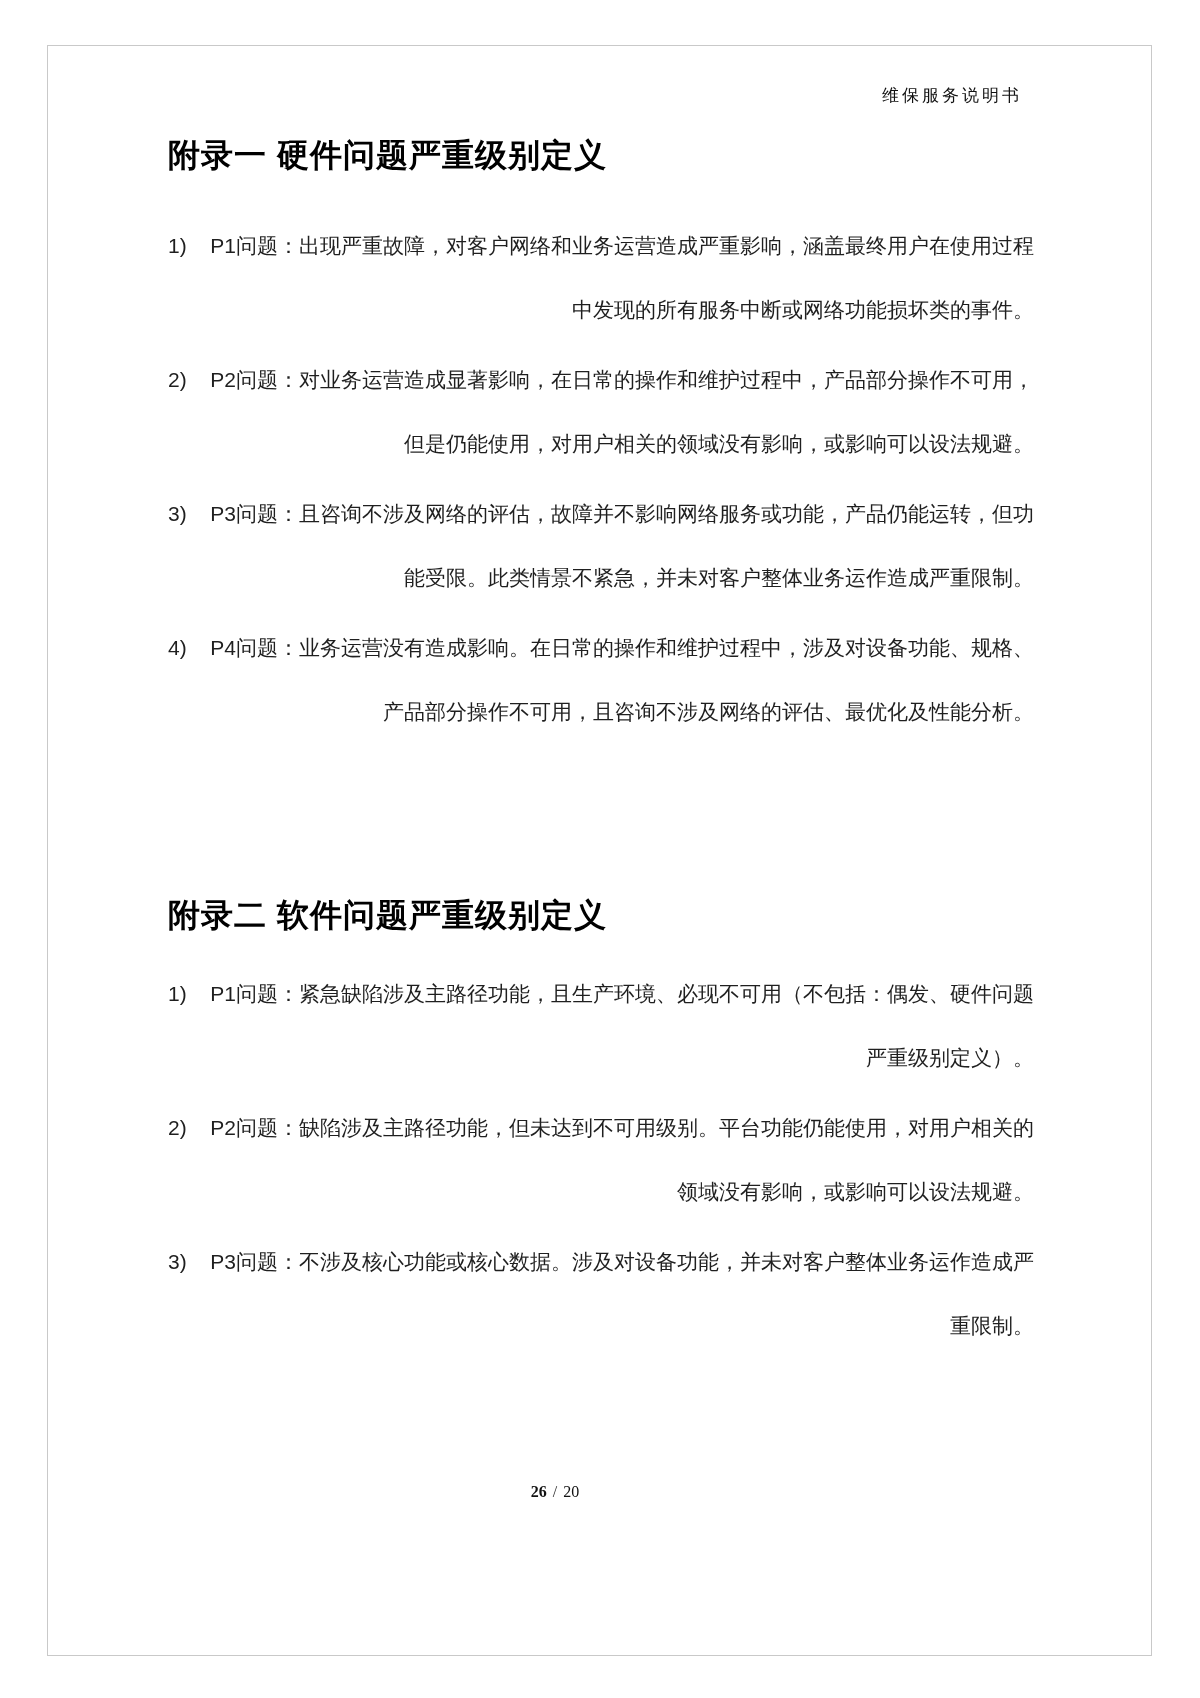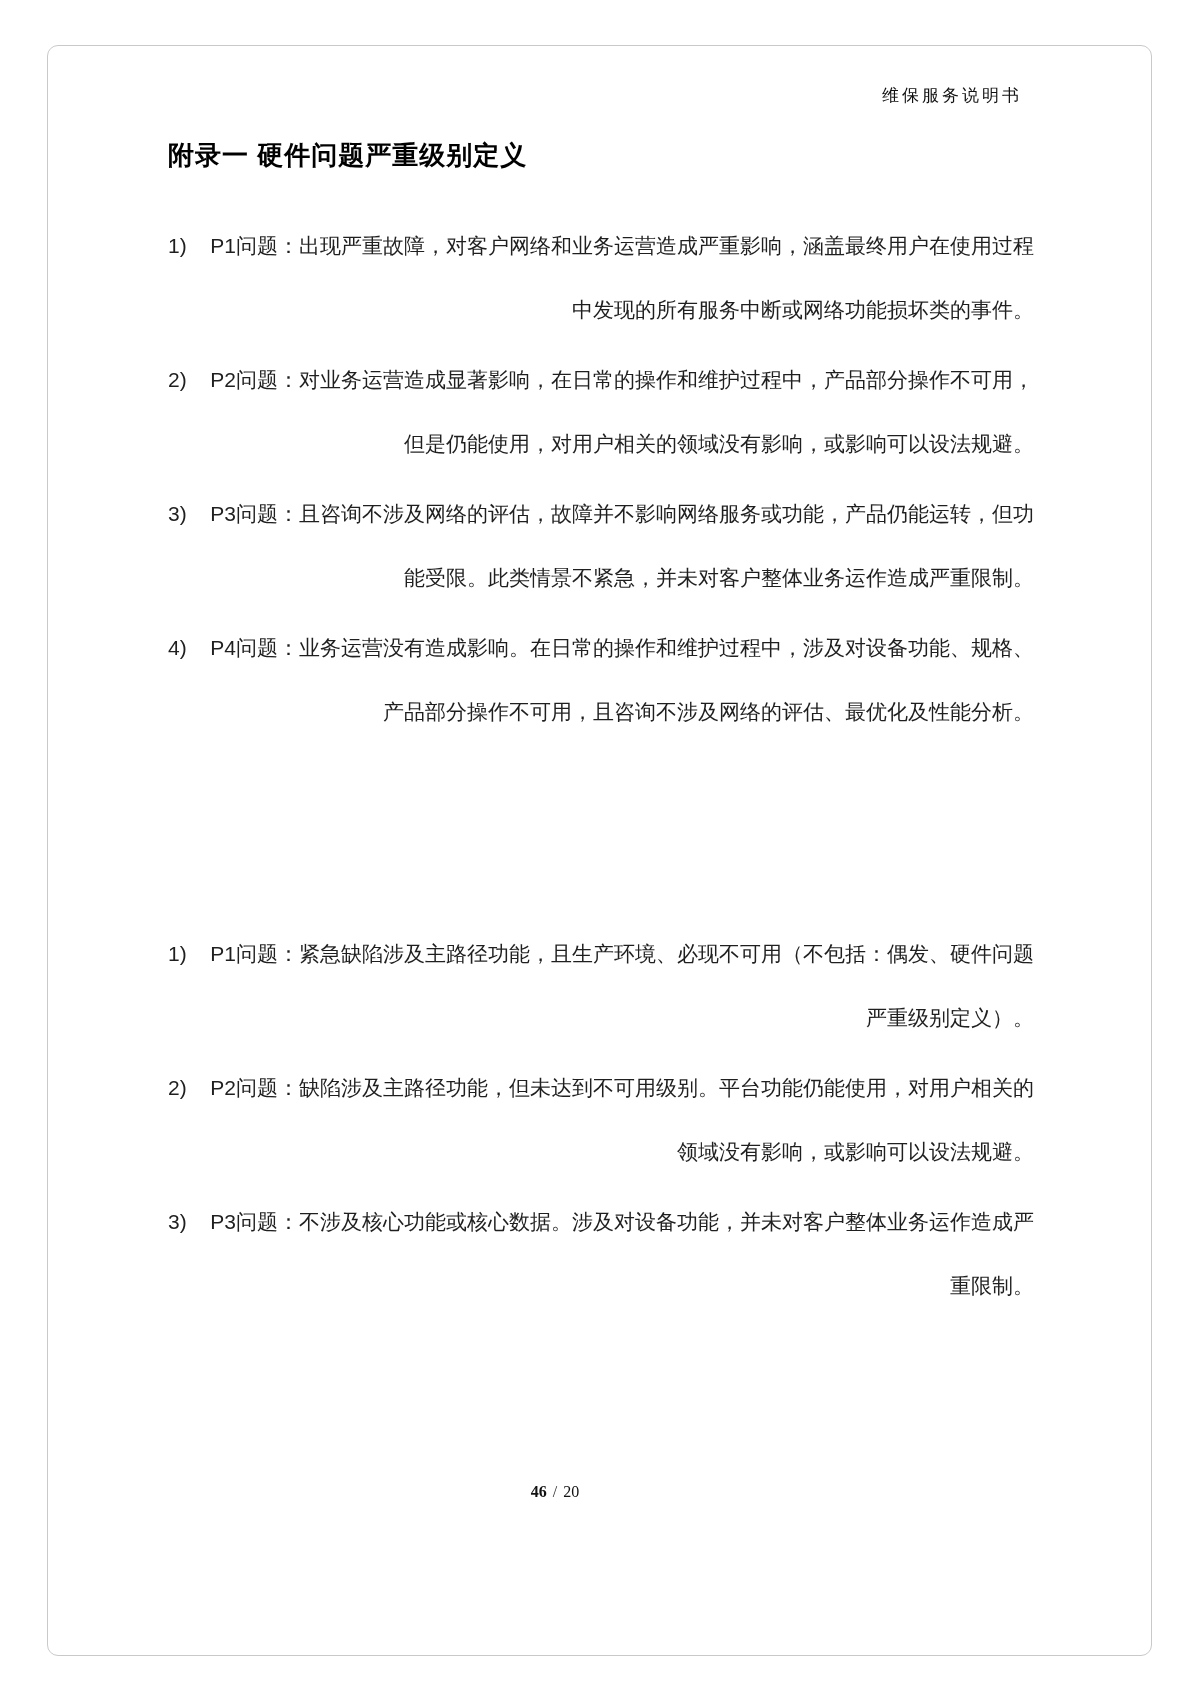--- a/index.html
+++ b/index.html
@@ -1,15 +1,15 @@
 <!DOCTYPE html>
 <html><head>
 <meta charset="utf-8">
 <style>
-  * { margin: 0; padding: 0; box-sizing: border-box; border-radius: 11px; }
+  * { margin: 0; padding: 0; box-sizing: border-box; }
   html, body { background: #ffffff; }
   .page {
     position: relative;
     width: 1200px;
     height: 1698px;
     background: #ffffff;
     font-family: "Liberation Sans", "DejaVu Sans", sans-serif;
     color: #1f1f1f;
     overflow: hidden;
   }
@@ -33,21 +33,21 @@
     white-space: nowrap;
   }
   .section {
     position: absolute;
     left: 168px;
     width: 866px;
   }
   .section-1 { top: 135px; }
   .section-2 { top: 895px; }
   .section-title {
-    font-size: 26px;
+    font-size: 32px;
     font-weight: bold;
     line-height: 40px;
     color: #000000;
     letter-spacing: 1px;
     white-space: nowrap;
   }
   .section-1 .list { margin-top: 39px; }
   .section-2 .list { margin-top: 27px; }
   .list-item {
     display: flex;
@@ -103,33 +103,34 @@
         <span class="item-text">P3问题：且咨询不涉及网络的评估，故障并不影响网络服务或功能，产品仍能运转，但功能受限。此类情景不紧急，并未对客户整体业务运作造成严重限制。</span>
       </div>
       <div class="list-item">
         <span class="marker">4)</span>
         <span class="item-text">P4问题：业务运营没有造成影响。在日常的操作和维护过程中，涉及对设备功能、规格、产品部分操作不可用，且咨询不涉及网络的评估、最优化及性能分析。</span>
       </div>
     </div>
   </div>
 
   <div class="section section-2">
+    <div class="section-title">附录二 软件问题严重级别定义</div>
     <div class="list">
       <div class="list-item">
         <span class="marker">1)</span>
         <span class="item-text">P1问题：紧急缺陷涉及主路径功能，且生产环境、必现不可用（不包括：偶发、硬件问题严重级别定义）。</span>
       </div>
       <div class="list-item">
         <span class="marker">2)</span>
         <span class="item-text">P2问题：缺陷涉及主路径功能，但未达到不可用级别。平台功能仍能使用，对用户相关的领域没有影响，或影响可以设法规避。</span>
       </div>
       <div class="list-item">
         <span class="marker">3)</span>
         <span class="item-text">P3问题：不涉及核心功能或核心数据。涉及对设备功能，并未对客户整体业务运作造成严重限制。</span>
       </div>
     </div>
   </div>
 
   <div class="page-footer">
-    <span class="page-current">46</span><span class="page-sep">/</span><span class="page-total">20</span>
+    <span class="page-current">26</span><span class="page-sep">/</span><span class="page-total">20</span>
   </div>
 
 </div>
 
 </body></html>

